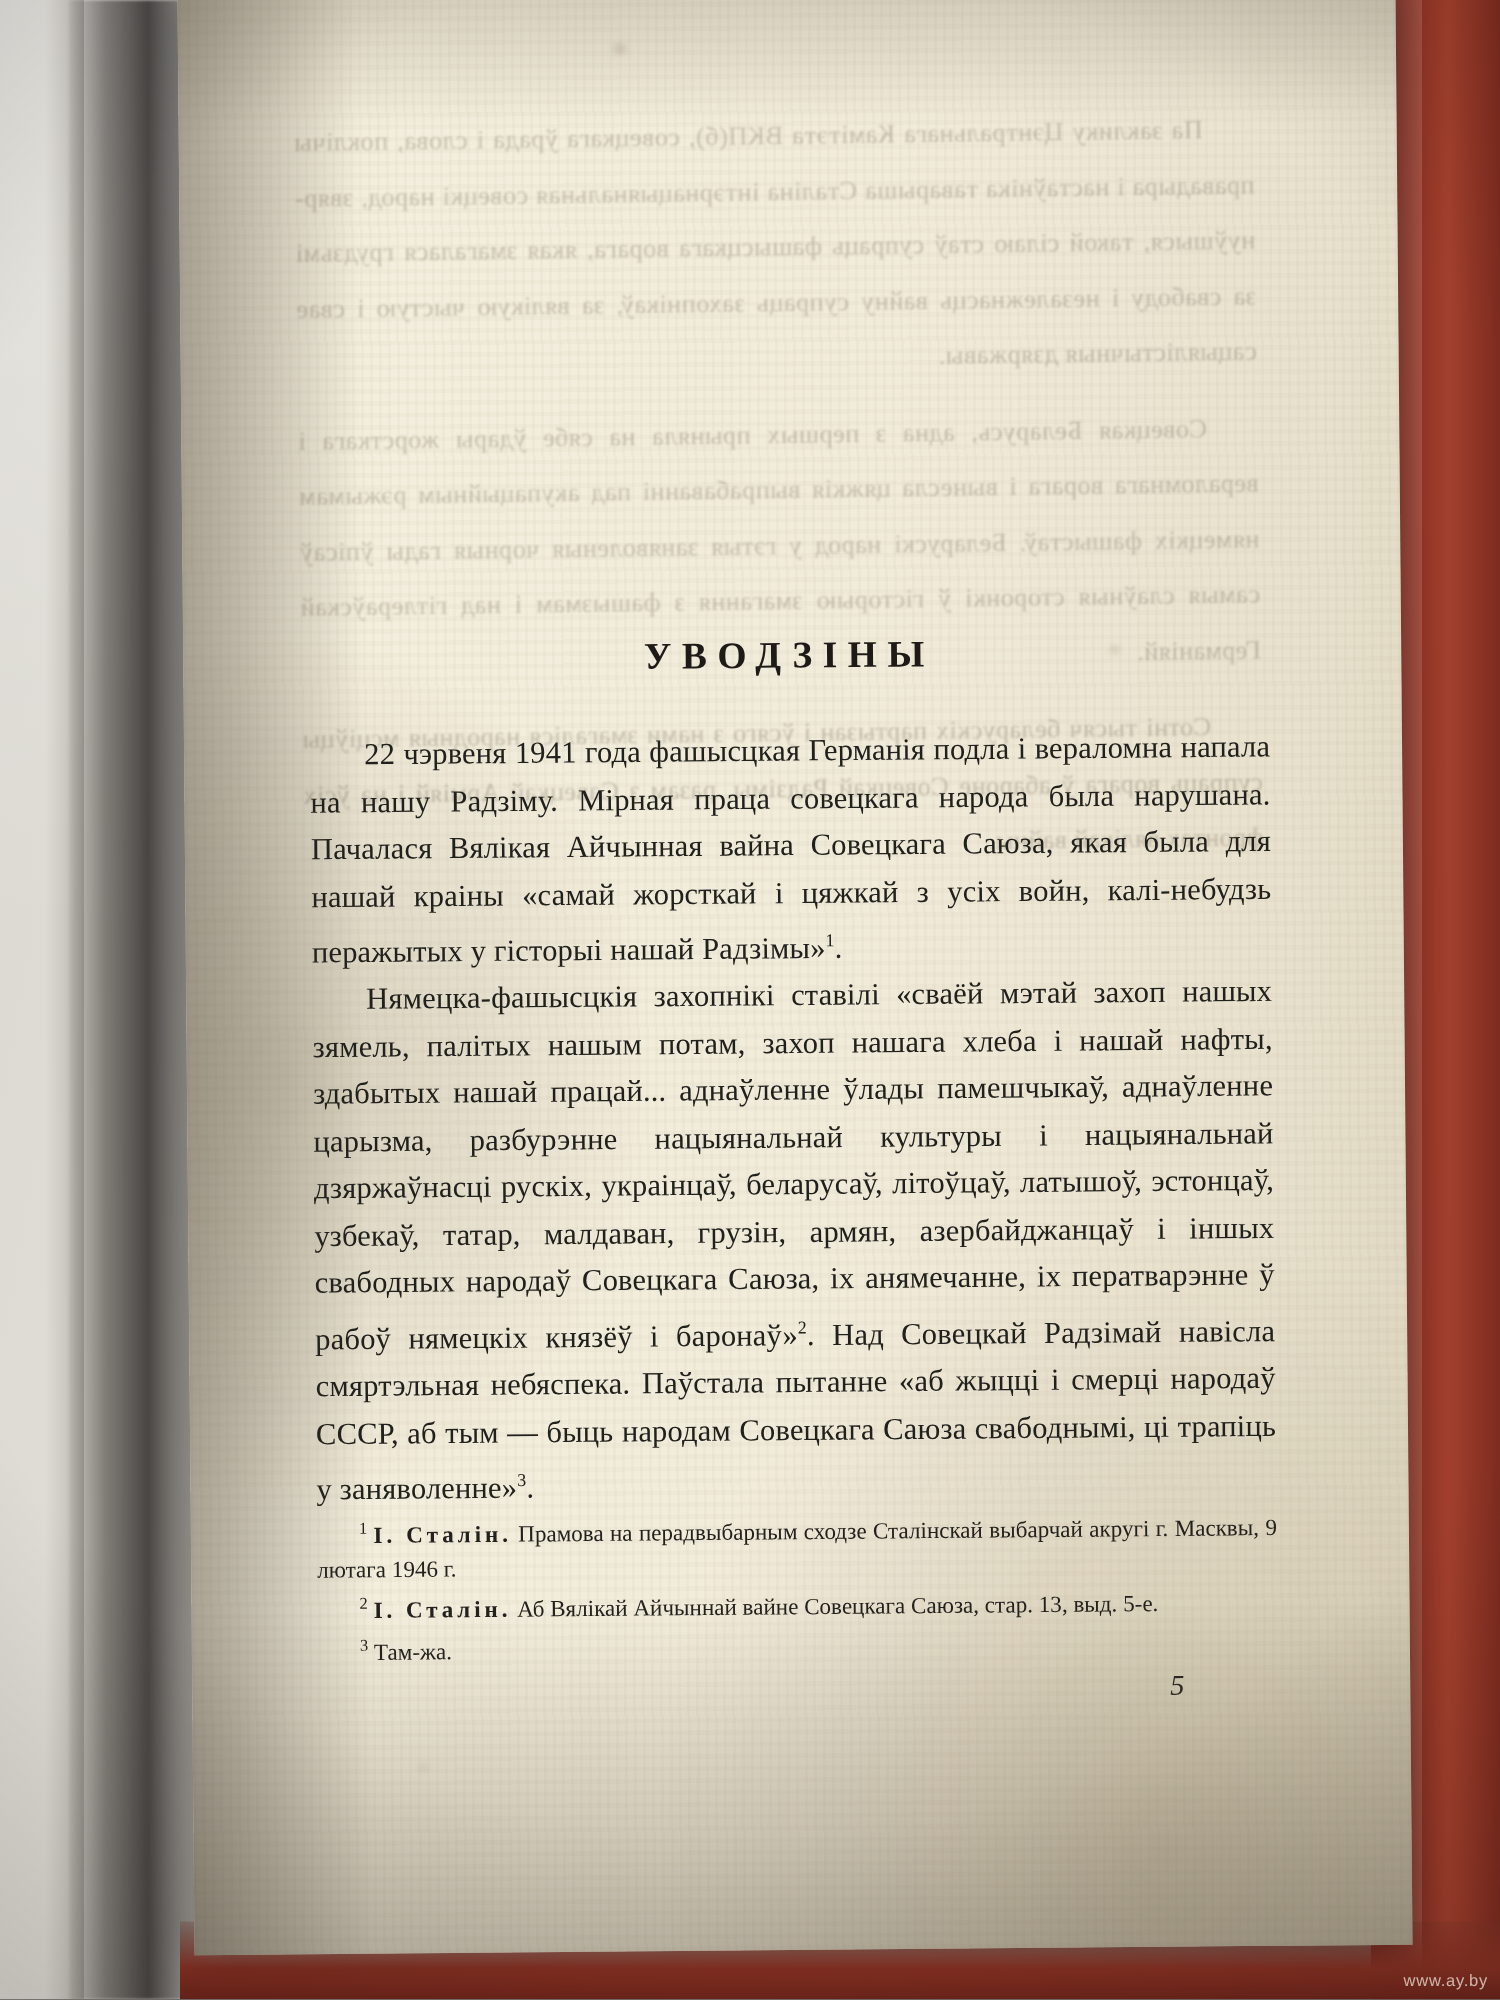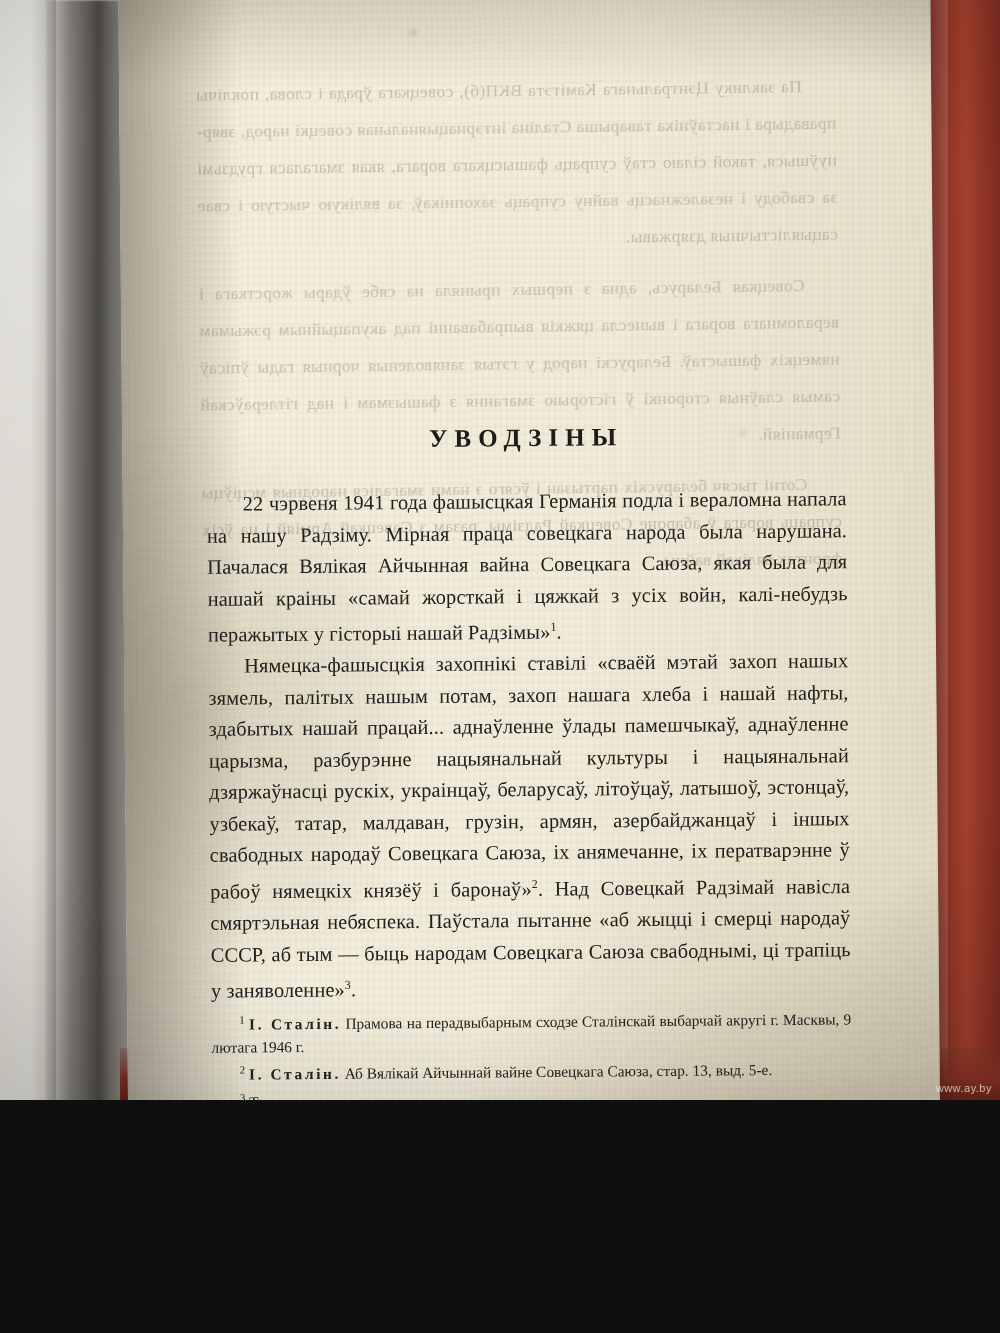--- a/index.html
+++ b/index.html
@@ -4,21 +4,21 @@
 <title>Book page scan</title>
 <style>
   html, body {
     margin: 0;
     padding: 0;
     background: #0f0f10;
   }
   .photo {
     position: relative;
     width: 1000px;
-    height: 1100px;
+    height: 1333px;
     overflow: hidden;
     background: #d8d5cc;
     font-family: "Liberation Serif", serif;
   }
 
   
   .surface {
     position: absolute;
     inset: 0;
     background:

